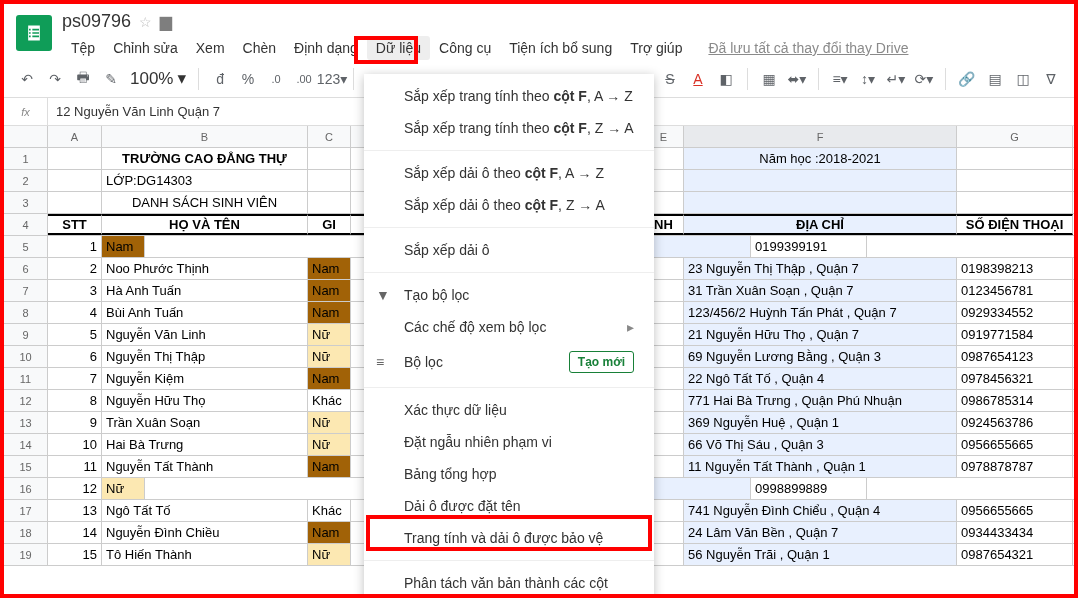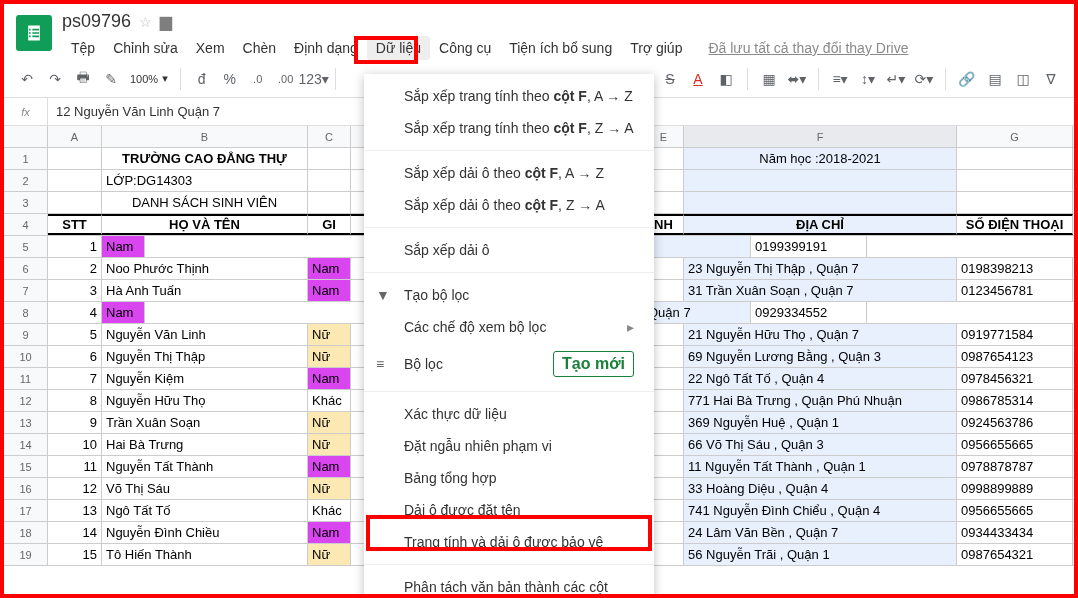--- a/index.html
+++ b/index.html
@@ -13,21 +13,21 @@
 .star { color: #bbb; font-size: 14px; }
 .folder-icon { color: #7e7e7e; font-size: 16px; }
 .menubar { display: flex; gap: 0; margin-top: 4px; font-size: 14px; color: #333; }
 .menubar span { padding: 4px 9px; cursor: pointer; border-radius: 3px; }
 .menubar span.active { background: #eee; }
 .menubar .saved { color: #8a8a8a; text-decoration: underline; margin-left: 8px; }
 
 .toolbar { display: flex; align-items: center; padding: 4px 10px; border-bottom: 1px solid #ddd; gap: 2px; height: 38px; }
 .tb-sep { width: 1px; height: 22px; background: #ddd; margin: 0 6px; }
 .tb-btn { width: 26px; height: 26px; display: flex; align-items: center; justify-content: center; color: #5f6368; font-size: 14px; cursor: pointer; border-radius: 3px; }
-.zoom { font-size: 11px; color: #333; padding: 0 4px; display: flex; align-items: center; gap: 4px; }
+.zoom { font-size: 17px; color: #333; padding: 0 4px; display: flex; align-items: center; gap: 4px; }
 
 .fx-bar { display: flex; align-items: center; border-bottom: 1px solid #ddd; height: 28px; }
 .fx-label { width: 44px; text-align: center; color: #888; font-style: italic; font-size: 11px; border-right: 1px solid #ddd; height: 100%; display:flex; align-items:center; justify-content:center; }
 .fx-input { flex: 1; padding: 0 8px; font-size: 13px; color: #333; }
 
 .sheet { position: relative; }
 .col-headers { display: flex; background: #f8f9fa; border-bottom: 1px solid #ccc; height: 22px; }
 .row-header-corner { width: 44px; border-right: 1px solid #ccc; background: #f8f9fa; }
 .col-h { border-right: 1px solid #ccc; font-size: 11px; color: #666; display: flex; align-items: center; justify-content: center; }
 .col-A { width: 54px; } .col-B { width: 206px; } .col-C { width: 43px; }
@@ -36,31 +36,31 @@
 
 .gridbody { position: relative; }
 .row { display: flex; height: 22px; border-bottom: 1px solid #ccc; }
 .row-h { width: 44px; background: #f8f9fa; border-right: 1px solid #ccc; font-size: 11px; color: #666; display: flex; align-items: center; justify-content: center; }
 .cell { border-right: 1px solid #ccc; font-size: 13px; padding: 0 4px; display: flex; align-items: center; white-space: nowrap; overflow: hidden; color: #000; }
 .cell.center { justify-content: center; }
 .cell.right { justify-content: flex-end; }
 .cell.bold { font-weight: bold; }
 .header-row .cell { font-weight: bold; justify-content: center; border-top: 2px solid #000; border-bottom: 2px solid #000; }
 
-.col-C.nam { background: #d946ef; }
+.col-C.nam { background: #a16207; }
 .col-C.nu { background: #fce8b2; }
 .col-C.khac { background: #fff; }
 .col-F.selcol { background: #e8f0fe; }
 
 .dropdown { position: absolute; top: 70px; left: 360px; width: 290px; background: #fff; box-shadow: 0 2px 10px rgba(0,0,0,.25); z-index: 100; padding: 6px 0; font-size: 14px; }
 .dd-item { padding: 8px 20px 8px 40px; color: #333; cursor: pointer; position: relative; display: flex; align-items: center; justify-content: space-between; }
 .dd-sep { height: 1px; background: #eee; margin: 6px 0; }
 .dd-icon { position: absolute; left: 12px; color: #666; font-size: 14px; }
 .dd-sub { color: #888; }
-.dd-new-btn { border: 1px solid #188038; color: #188038; font-size: 16px; padding: 3px 8px; border-radius: 3px; font-weight: bold; }
+.dd-new-btn { border: 1px solid #188038; color: #188038; font-size: 12px; padding: 3px 8px; border-radius: 3px; font-weight: bold; }
 
 .highlight-menu { border: 4px solid red; position: absolute; top: 32px; left: 350px; width: 64px; height: 28px; z-index: 200; pointer-events: none; }
 .highlight-item { border: 4px solid red; position: absolute; top: 511px; left: 362px; width: 286px; height: 36px; z-index: 200; pointer-events: none; }
 </style>
 </head>
 <body>
 
 <div class="header">
   <div class="logo">
     <svg width="20" height="20" viewBox="0 0 24 24">
@@ -202,20 +202,21 @@
         <div class="cell col-B">Hà Anh Tuấn</div>
         <div class="cell col-C nam">Nam</div>
         <div class="cell col-D"></div>
         <div class="cell col-E"></div>
         <div class="cell col-F selcol">31 Trần Xuân Soạn , Quận 7</div>
         <div class="cell col-G">0123456781</div>
       </div>
       <div class="row ">
         <div class="row-h">8</div>
         <div class="cell col-A right">4</div>
+        <div class="cell col-B">Bùi Anh Tuấn</div>
         <div class="cell col-C nam">Nam</div>
         <div class="cell col-D"></div>
         <div class="cell col-E"></div>
         <div class="cell col-F selcol">123/456/2 Huỳnh Tấn Phát , Quận 7</div>
         <div class="cell col-G">0929334552</div>
       </div>
       <div class="row ">
         <div class="row-h">9</div>
         <div class="cell col-A right">5</div>
         <div class="cell col-B">Nguyễn Văn Linh</div>
@@ -281,21 +282,20 @@
         <div class="cell col-B">Nguyễn Tất Thành</div>
         <div class="cell col-C nam">Nam</div>
         <div class="cell col-D"></div>
         <div class="cell col-E"></div>
         <div class="cell col-F selcol">11  Nguyễn Tất Thành , Quận 1</div>
         <div class="cell col-G">0978878787</div>
       </div>
       <div class="row ">
         <div class="row-h">16</div>
         <div class="cell col-A right">12</div>
-        <div class="cell col-B">Võ Thị Sáu</div>
         <div class="cell col-C nu">Nữ</div>
         <div class="cell col-D"></div>
         <div class="cell col-E"></div>
         <div class="cell col-F selcol">33 Hoàng Diệu , Quận 4</div>
         <div class="cell col-G">0998899889</div>
       </div>
       <div class="row ">
         <div class="row-h">17</div>
         <div class="cell col-A right">13</div>
         <div class="cell col-B">Ngô Tất Tố</div>

